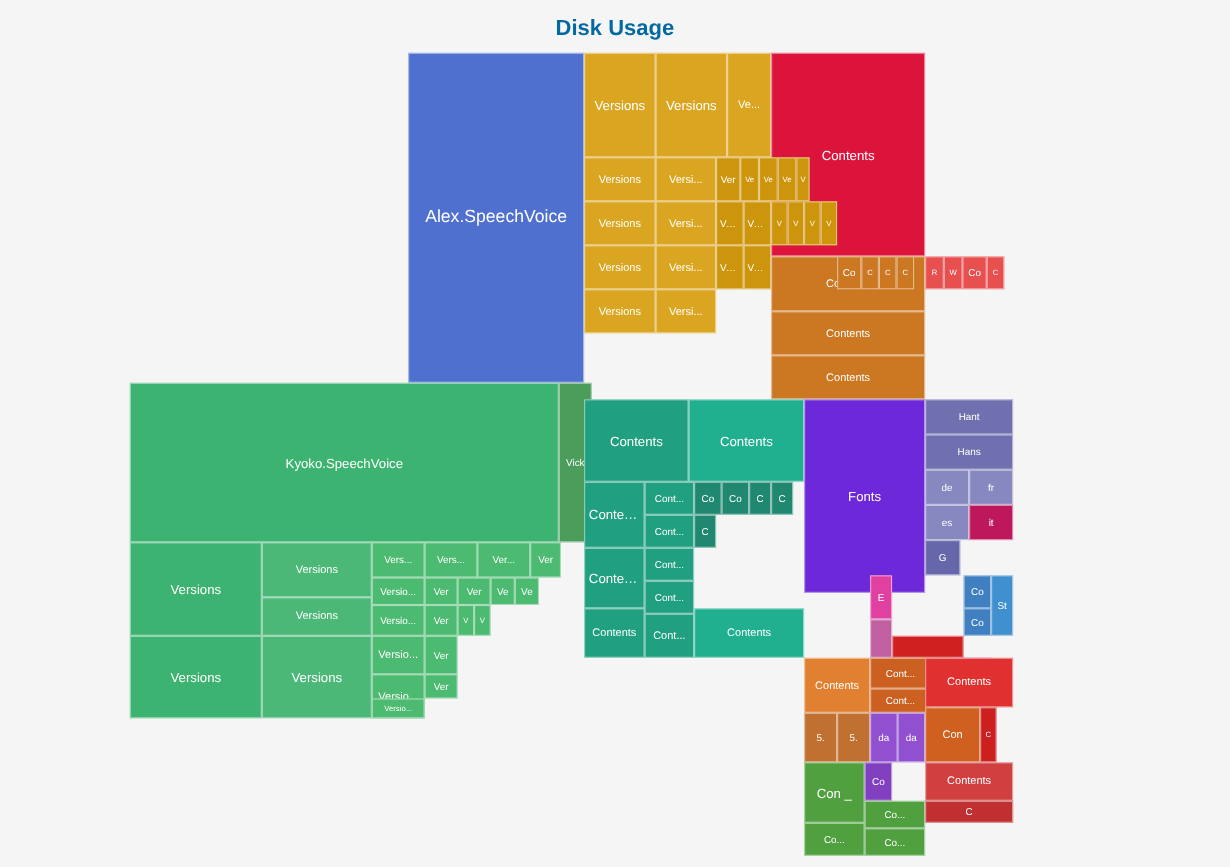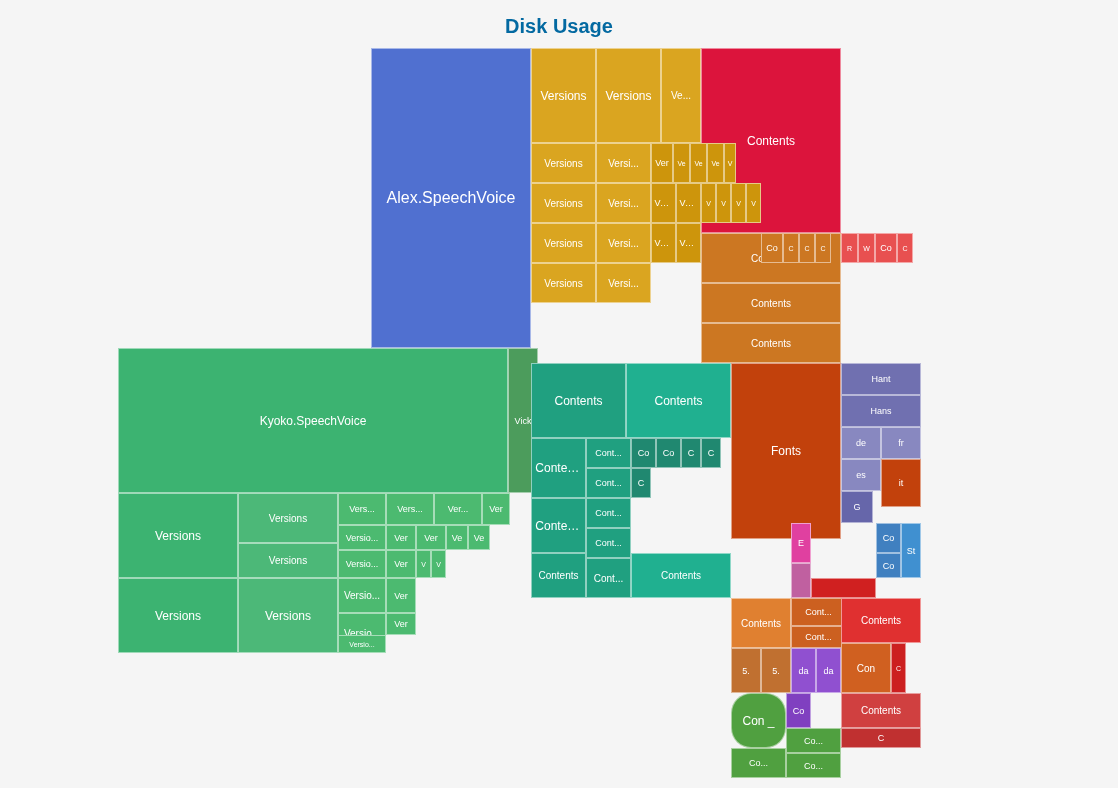--- a/index.html
+++ b/index.html
@@ -167,39 +167,39 @@
     </div>
     <div class="cell" style="left: 478px; top: 215px; width: 55px; height: 40px; background-color: rgb(218, 165, 32);">
       <span style="font-size: 10px;">Versi...</span>
     </div>
     <div class="cell" style="left: 413px; top: 315px; width: 95px; height: 75px; background-color: rgb(32, 160, 128);">
       <span style="font-size: 12px;">Contents</span>
     </div>
     <div class="cell" style="left: 508px; top: 315px; width: 105px; height: 75px; background-color: rgb(32, 176, 144);">
       <span style="font-size: 12px;">Contents</span>
     </div>
-    <div class="cell" style="left: 613px; top: 315px; width: 110px; height: 176px; background-color: #c2410c;">
+    <div class="cell" style="left: 613px; top: 315px; width: 110px; height: 176px; background-color: #6d28d9;">
       <span style="font-size: 12px;">Fonts</span>
     </div>
     <div class="cell" style="left: 723px; top: 315px; width: 80px; height: 32px; background-color: rgb(112, 112, 176);">
       <span style="font-size: 9px;">Hant</span>
     </div>
     <div class="cell" style="left: 723px; top: 347px; width: 80px; height: 32px; background-color: rgb(112, 112, 176);">
       <span style="font-size: 9px;">Hans</span>
     </div>
     <div class="cell" style="left: 723px; top: 379px; width: 40px; height: 32px; background-color: rgb(136, 136, 192);">
       <span style="font-size: 9px;">de</span>
     </div>
     <div class="cell" style="left: 763px; top: 379px; width: 40px; height: 32px; background-color: rgb(136, 136, 192);">
       <span style="font-size: 9px;">fr</span>
     </div>
     <div class="cell" style="left: 723px; top: 411px; width: 40px; height: 32px; background-color: rgb(136, 136, 192);">
       <span style="font-size: 9px;">es</span>
     </div>
-    <div class="cell" style="left: 763px; top: 411px; width: 40px; height: 48px; background-color: #c2410c;">
+    <div class="cell" style="left: 763px; top: 411px; width: 40px; height: 32px; background-color: #be185d;">
       <span style="font-size: 9px;">it</span>
     </div>
     <div class="cell" style="left: 723px; top: 443px; width: 32px; height: 32px; background-color: rgb(102, 102, 170);">
       <span style="font-size: 9px;">G</span>
     </div>
     <div class="cell" style="left: 413px; top: 390px; width: 55px; height: 60px; background-color: rgb(32, 160, 128);">
       <span style="font-size: 12px;">Contents</span>
     </div>
     <div class="cell" style="left: 468px; top: 390px; width: 45px; height: 30px; background-color: rgb(32, 160, 128);">
       <span style="font-size: 9px;">Cont...</span>
@@ -358,21 +358,21 @@
     </div>
     <div class="cell" style="left: 723px; top: 595px; width: 50px; height: 50px; background-color: rgb(208, 96, 32);">
       <span style="font-size: 10px;">Con</span>
     </div>
     <div class="cell" style="left: 773px; top: 595px; width: 15px; height: 50px; background-color: rgb(204, 32, 32);">
       <span style="font-size: 7px;">C</span>
     </div>
     <div class="cell" style="left: 723px; top: 645px; width: 80px; height: 35px; background-color: rgb(208, 64, 64);">
       <span style="font-size: 10px;">Contents</span>
     </div>
-    <div class="cell" style="left: 613px; top: 645px; width: 55px; height: 55px; background-color: rgb(80, 160, 64); border-radius: 20px;">
+    <div class="cell" style="left: 613px; top: 645px; width: 55px; height: 55px; background-color: rgb(80, 160, 64);">
       <span style="font-size: 12px;">Con _</span>
     </div>
     <div class="cell" style="left: 668px; top: 645px; width: 25px; height: 35px; background-color: rgb(128, 64, 192);">
       <span style="font-size: 9px;">Co</span>
     </div>
     <div class="cell" style="left: 723px; top: 680px; width: 80px; height: 20px; background-color: rgb(208, 64, 64);">
       <span style="font-size: 9px;">Contents</span>
     </div>
     <div class="cell" style="left: 613px; top: 700px; width: 55px; height: 30px; background-color: rgb(80, 160, 64);">
       <span style="font-size: 9px;">Co...</span>

